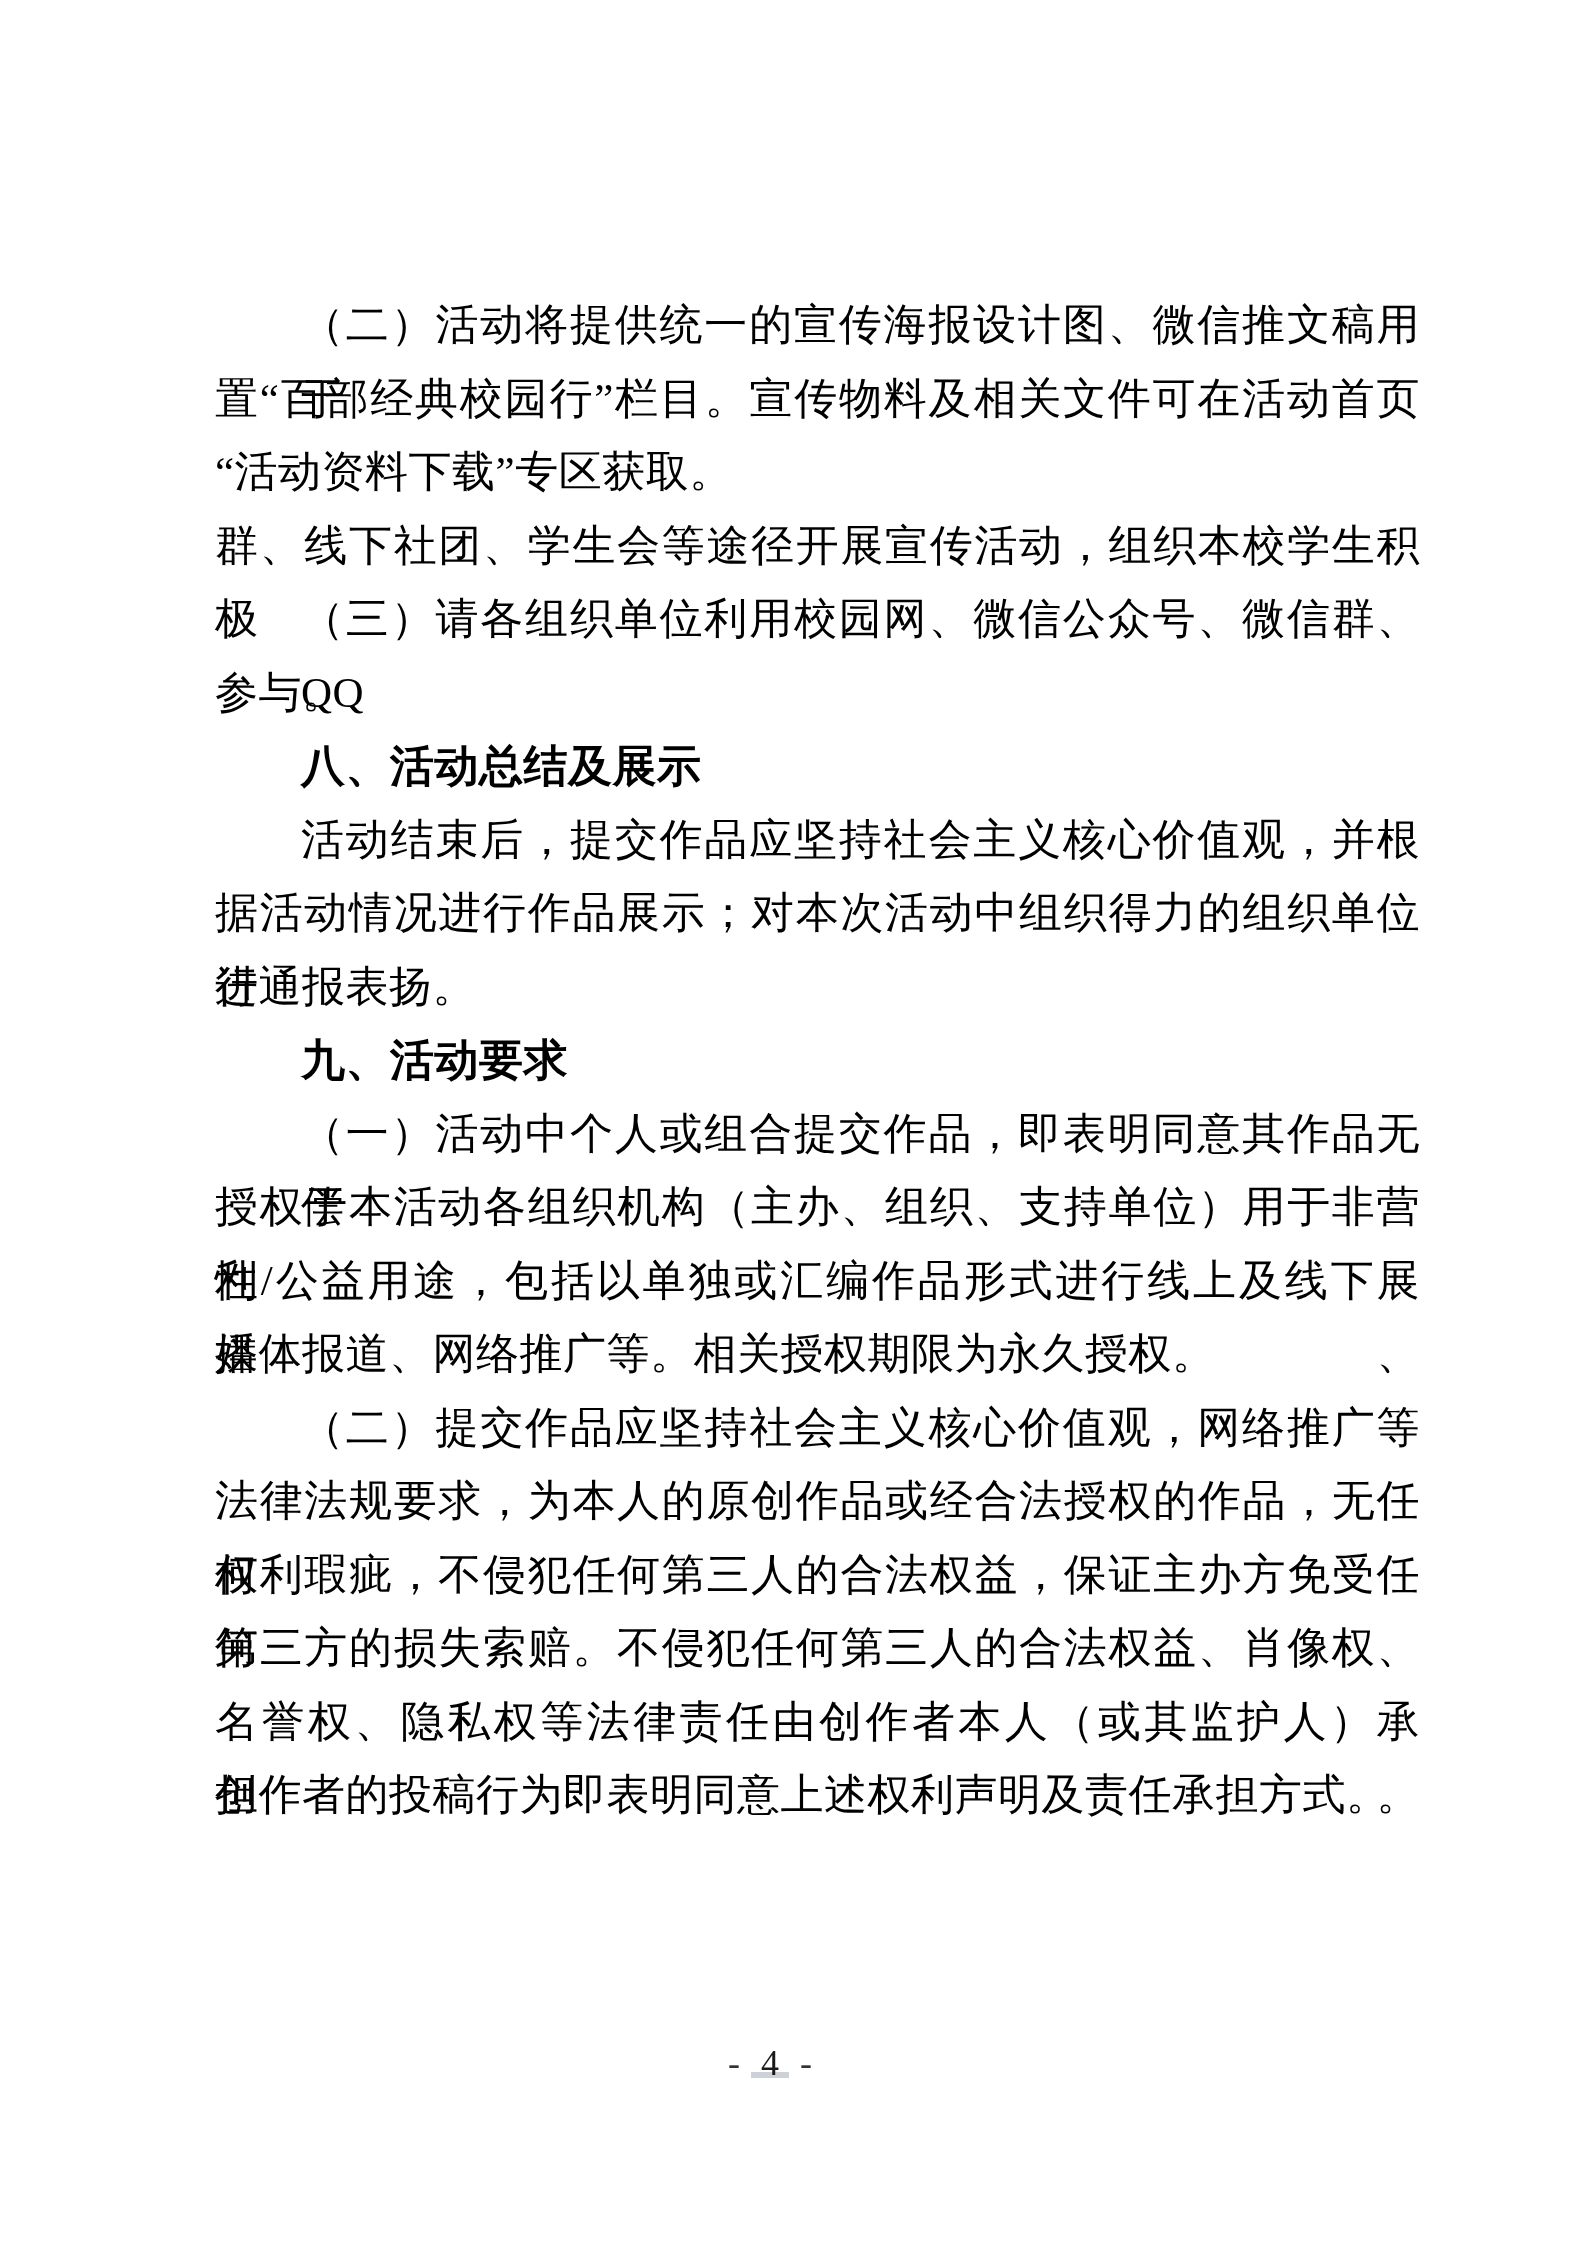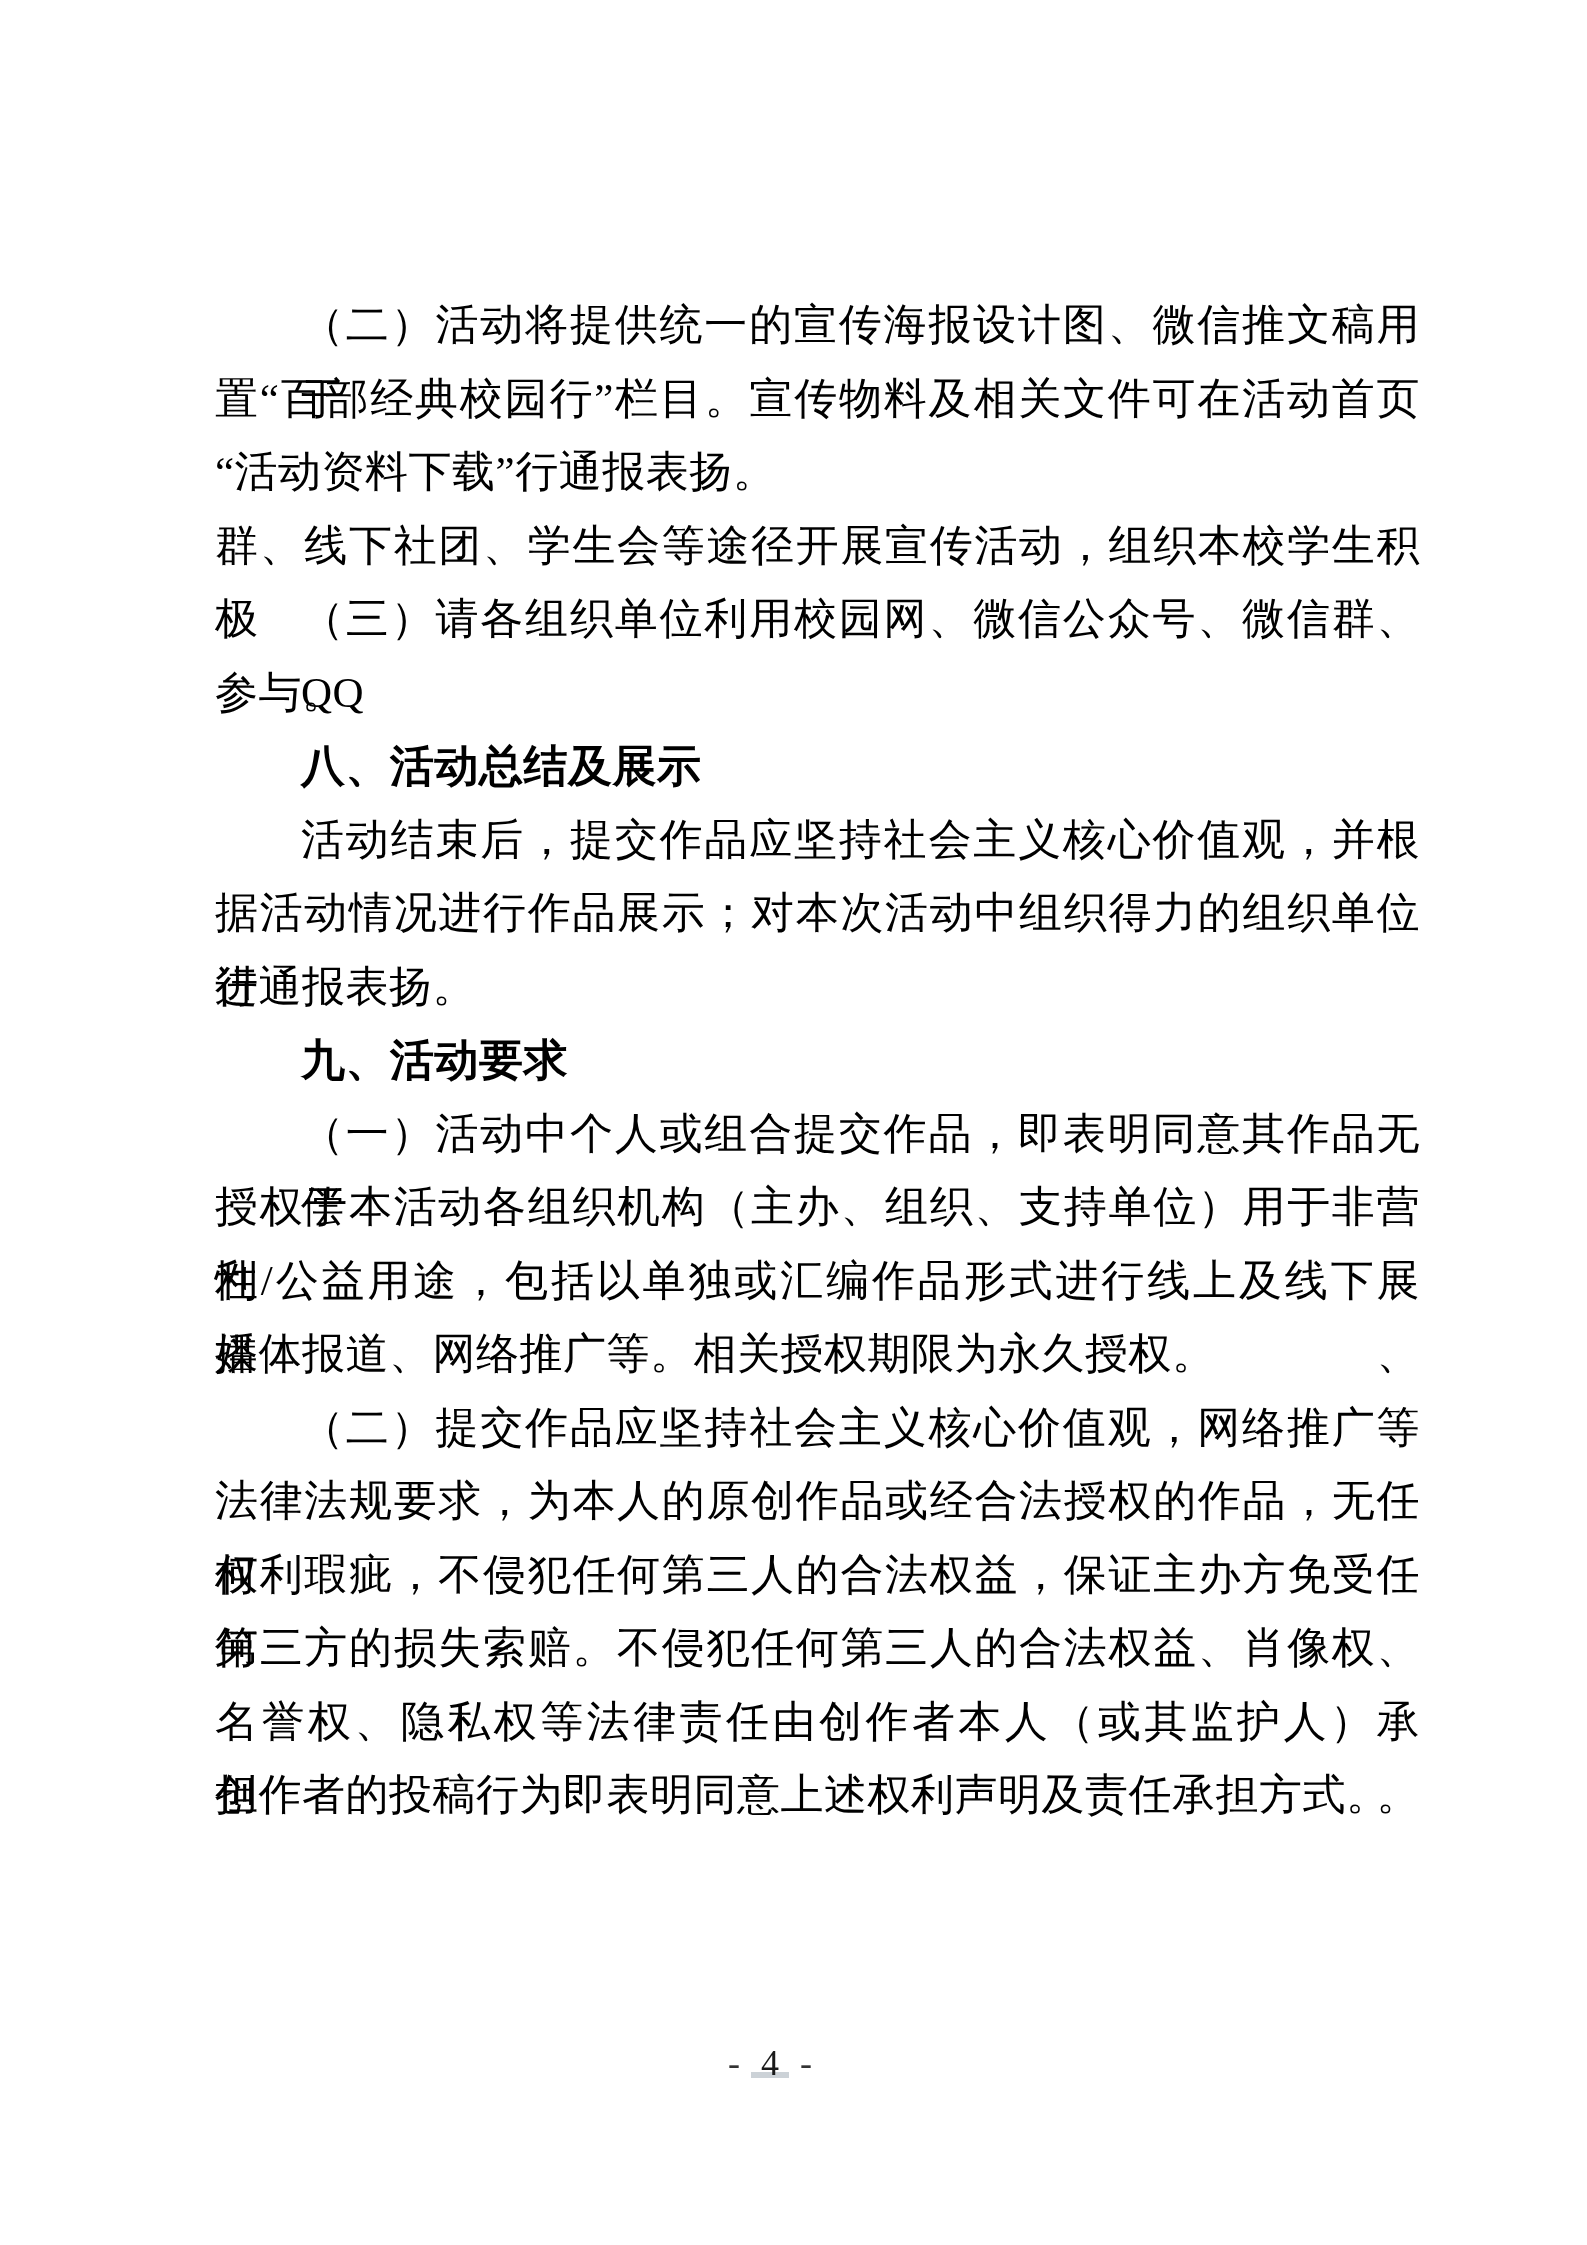--- a/index.html
+++ b/index.html
@@ -75,21 +75,21 @@
     z-index: -1;
   }
 </style>
 </head>
 <body>
 
 <div class="page">
   <div class="content">
     <div class="line indent justify">（二）活动将提供统一的宣传海报设计图、微信推文稿用于</div>
     <div class="line justify">置“百部经典校园行”栏目。宣传物料及相关文件可在活动首页</div>
-    <div class="line">“活动资料下载”行通报表扬。</div>
+    <div class="line">“活动资料下载”专区获取。</div>
     <div class="line justify">群、线下社团、学生会等途径开展宣传活动，组织本校学生积极</div>
     <div class="line indent justify">（三）请各组织单位利用校园网、微信公众号、微信群、QQ</div>
     <div class="line">参与。</div>
     <div class="line heading indent">八、活动总结及展示</div>
     <div class="line indent justify">活动结束后，提交作品应坚持社会主义核心价值观，并根</div>
     <div class="line justify">据活动情况进行作品展示；对本次活动中组织得力的组织单位进</div>
     <div class="line">行通报表扬。</div>
     <div class="line heading indent">九、活动要求</div>
     <div class="line indent justify">（一）活动中个人或组合提交作品，即表明同意其作品无偿</div>
     <div class="line justify">授权于本活动各组织机构（主办、组织、支持单位）用于非营利</div>

